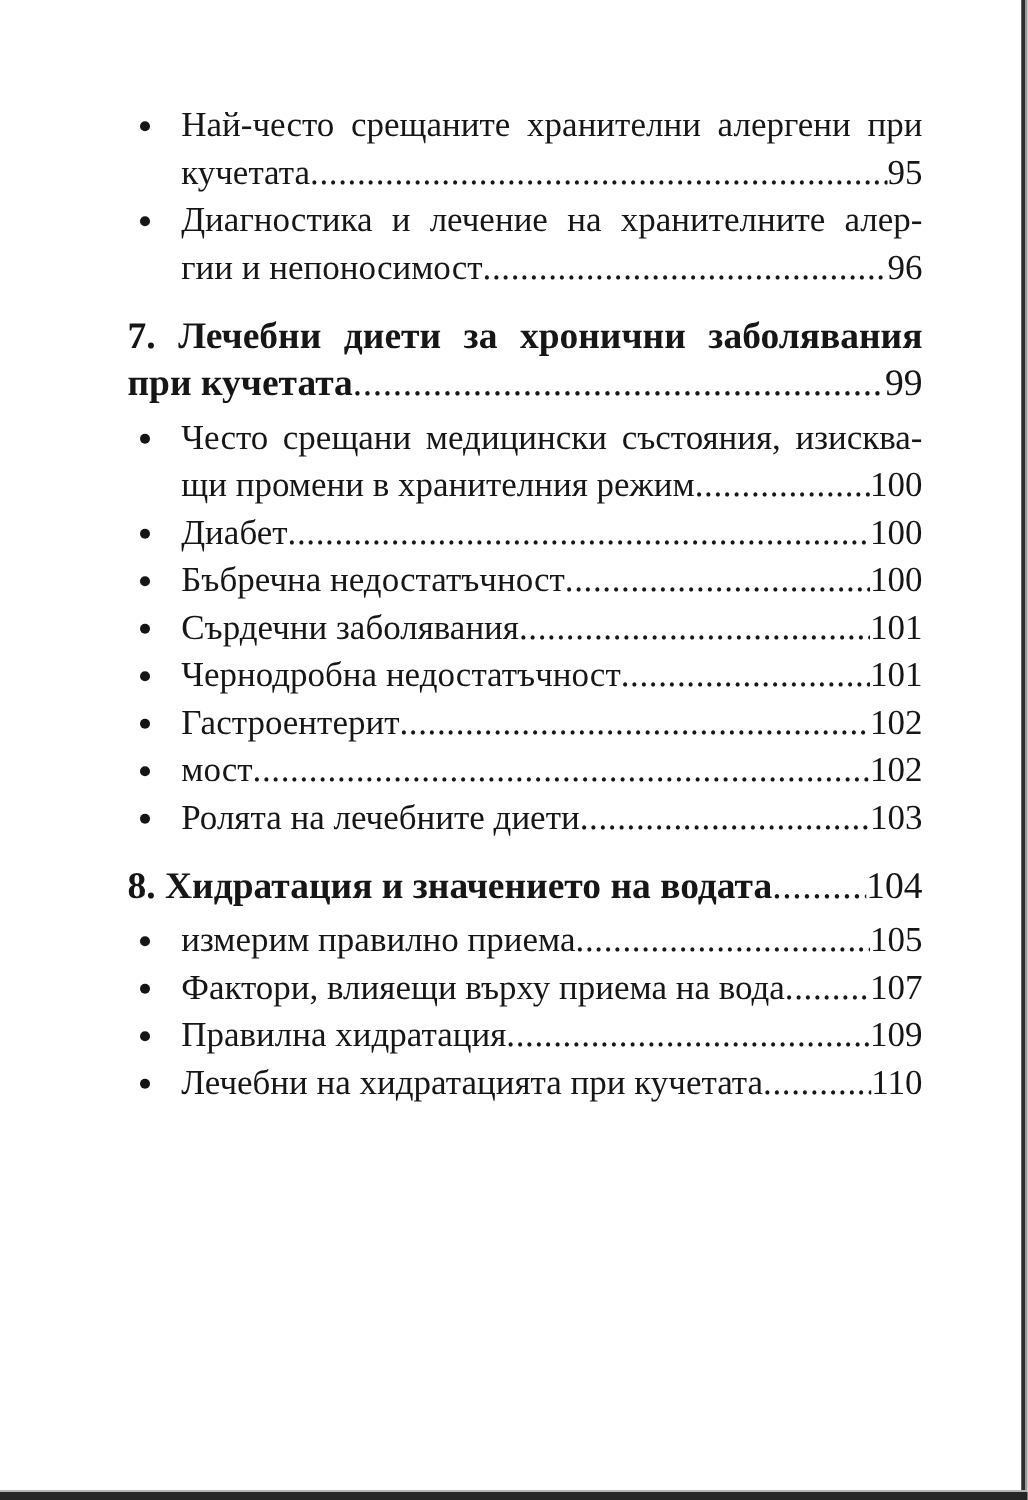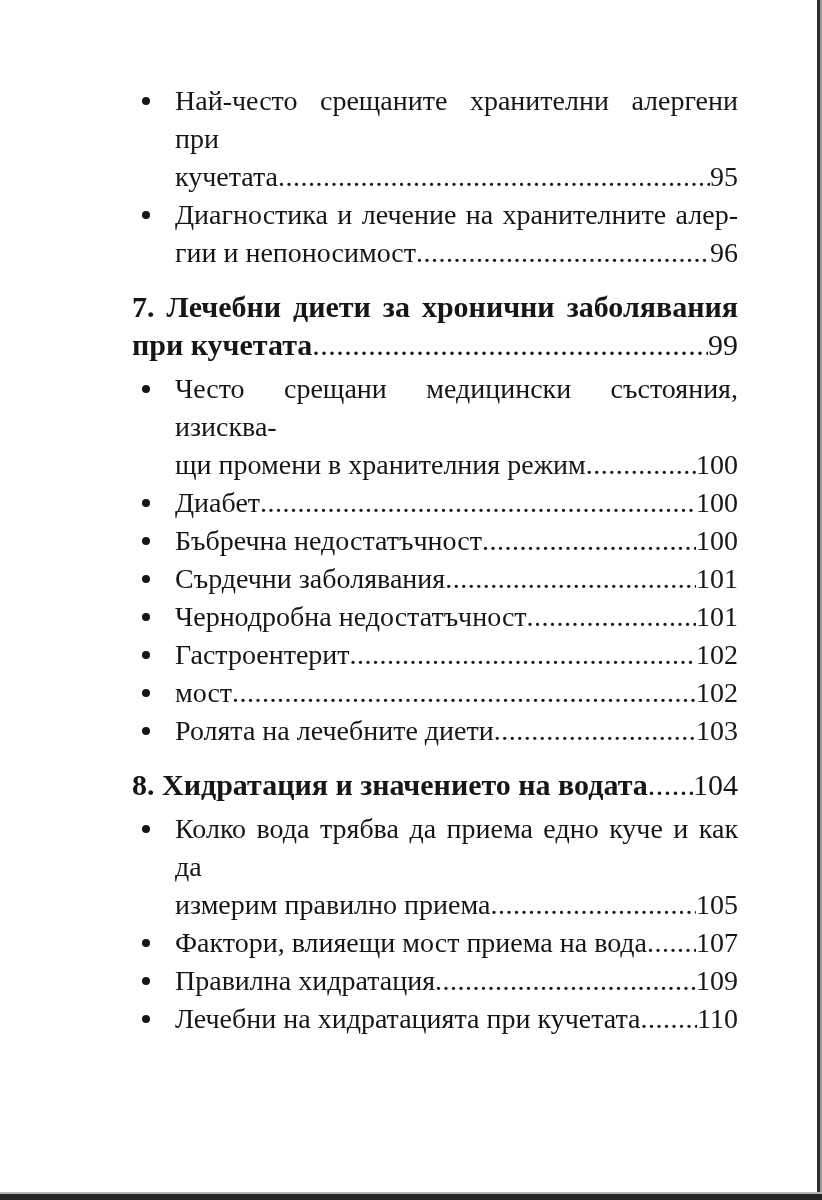--- a/index.html
+++ b/index.html
@@ -22,21 +22,21 @@
     position: absolute; top: 0; right: 0; width: 2px; height: 100%;
     background: #9a9a9a;
   }
   .edge-bottom {
     position: absolute; bottom: 0; left: 0; width: 100%; height: 8px;
     background: linear-gradient(to bottom, #b5b5b5 0px, #b5b5b5 2px, #262626 2px, #262626 100%);
   }
 
   .content {
     position: absolute;
-    top: 82px; left: 134px; right: 84px;
+    top: 82px; left: 104px; right: 84px;
   }
 
   .row { font-size: 28px; line-height: 38px; }
 
   .entry { display: grid; grid-template-columns: 41px 1fr; }
   .bullet {
     width: 8px; height: 8px; border-radius: 50%;
     background: #151515;
     margin: 15px 0 0 8px;
   }
@@ -203,34 +203,33 @@
       <div class="line-last">
         <span class="label">8. Хидратация и значението на водата</span>
         <span class="dots"></span>
         <span class="pagenum">104</span>
       </div>
     </div>
 
     <div class="row entry">
       <span class="bullet"></span>
       <div class="entry-body">
-        <div class="line-just">Колко вода трябва да приема едно куче и как да</div>
         <div class="line-last">
           <span class="label">измерим правилно приема</span>
           <span class="dots"></span>
           <span class="pagenum">105</span>
         </div>
       </div>
     </div>
 
     <div class="row entry">
       <span class="bullet"></span>
       <div class="entry-body">
         <div class="line-last">
-          <span class="label">Фактори, влияещи мост приема на вода</span>
+          <span class="label">Фактори, влияещи върху приема на вода</span>
           <span class="dots"></span>
           <span class="pagenum">107</span>
         </div>
       </div>
     </div>
 
     <div class="row entry">
       <span class="bullet"></span>
       <div class="entry-body">
         <div class="line-last">

